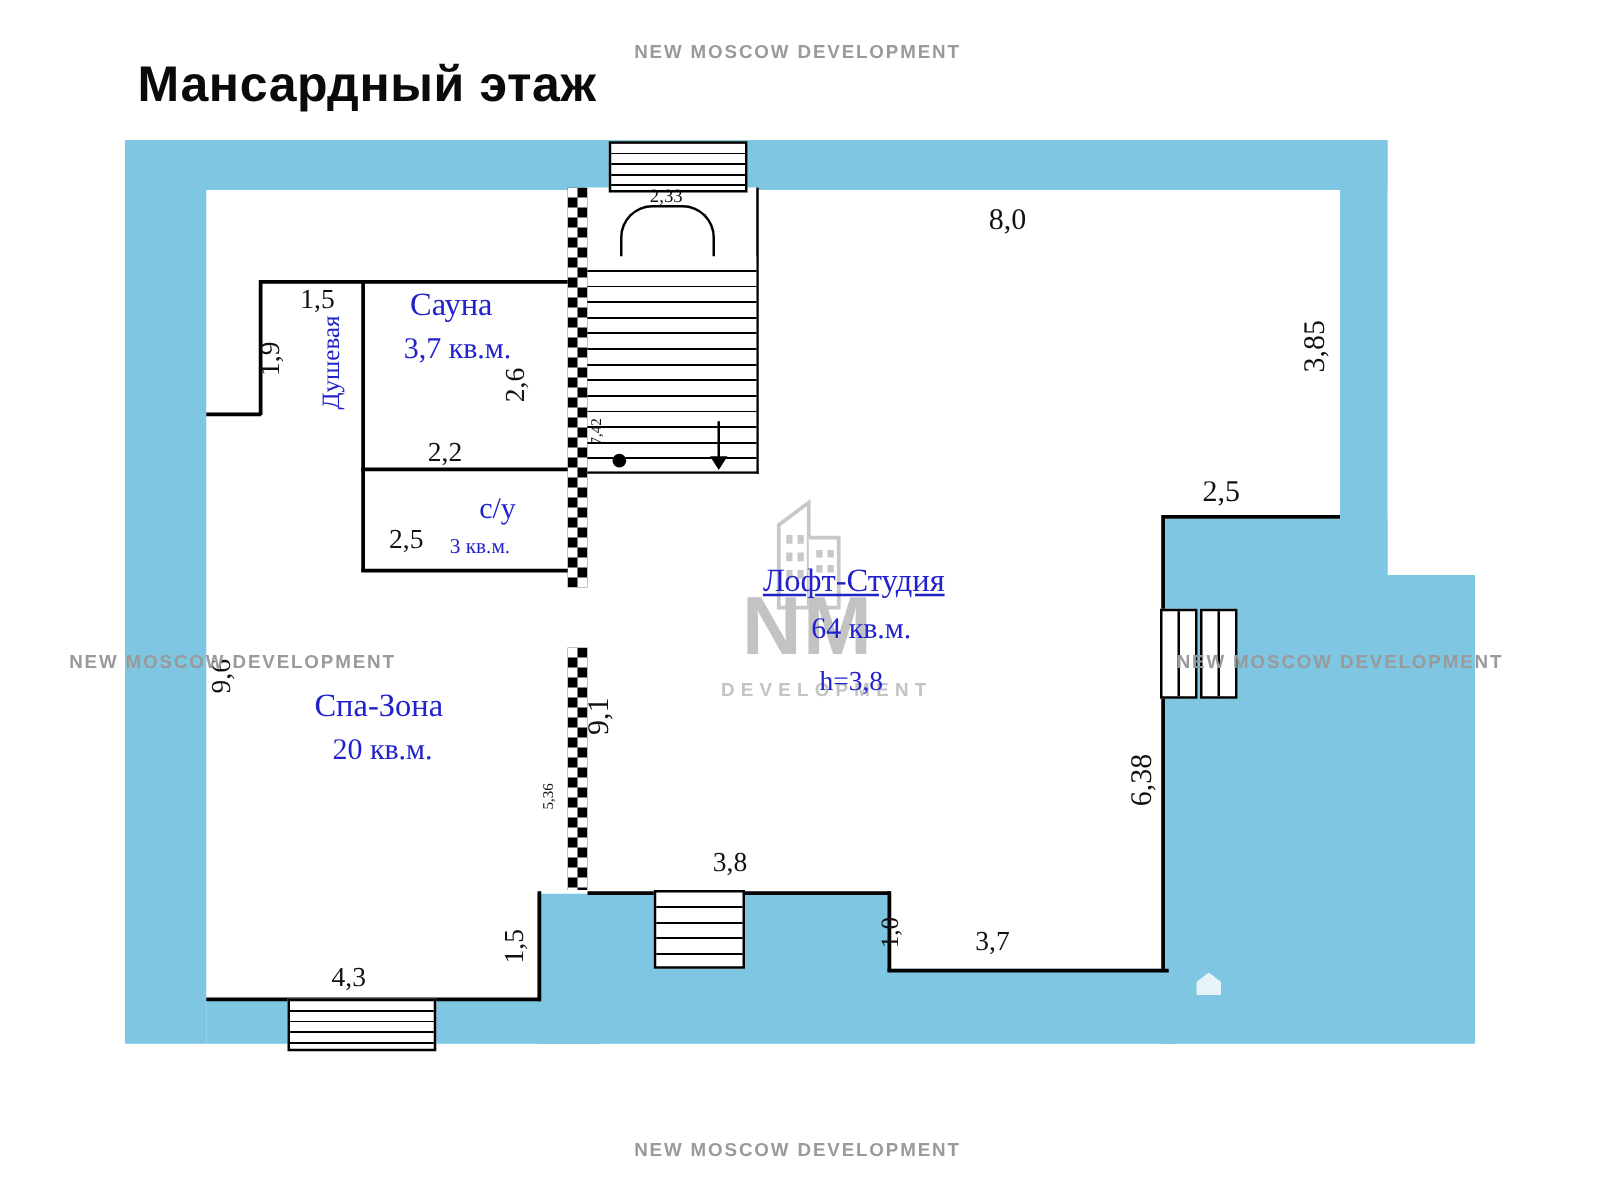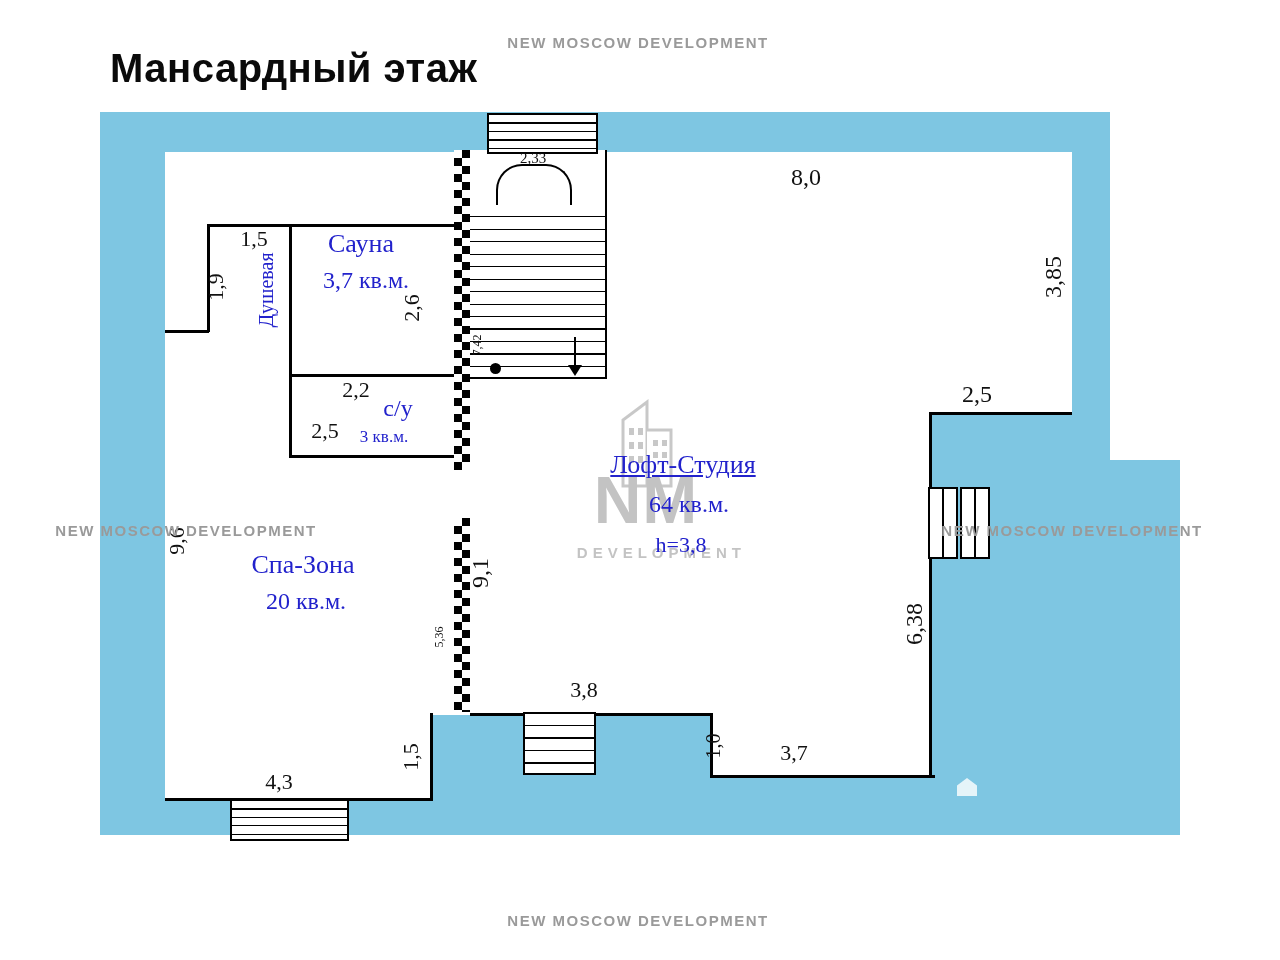--- a/index.html
+++ b/index.html
@@ -128,21 +128,21 @@
   <div class="room-label" style="left:683px;top:465px;font-size:26px;text-decoration:underline;">Лофт-Студия</div>
   <div class="room-label" style="left:689px;top:504px;font-size:24px;">64 кв.м.</div>
   <div class="room-label" style="left:681px;top:545px;font-size:22px;">h=3,8</div>
 
   <div class="dim" style="left:533px;top:158px;font-size:15px;">2,33</div>
   <div class="dim" style="left:806px;top:177px;font-size:24px;">8,0</div>
   <div class="dim v" style="left:1053px;top:277px;font-size:24px;">3,85</div>
   <div class="dim" style="left:254px;top:239px;font-size:22px;">1,5</div>
   <div class="dim v" style="left:216px;top:287px;font-size:22px;">1,9</div>
   <div class="dim v" style="left:412px;top:308px;font-size:22px;">2,6</div>
-  <div class="dim" style="left:356px;top:362px;font-size:22px;margin-top:28px;">2,2</div>
+  <div class="dim" style="left:356px;top:362px;font-size:22px;">2,2</div>
   <div class="dim v" style="left:477px;top:345px;font-size:12px;">7,42</div>
   <div class="dim" style="left:325px;top:431px;font-size:22px;">2,5</div>
   <div class="dim" style="left:977px;top:394px;font-size:24px;">2,5</div>
   <div class="dim v" style="left:177px;top:541px;font-size:22px;">9,6</div>
   <div class="dim v" style="left:480px;top:573px;font-size:24px;">9,1</div>
   <div class="dim v" style="left:439px;top:637px;font-size:12px;">5,36</div>
   <div class="dim v" style="left:914px;top:624px;font-size:24px;">6,38</div>
   <div class="dim" style="left:584px;top:690px;font-size:22px;">3,8</div>
   <div class="dim v" style="left:713px;top:746px;font-size:20px;">1,0</div>
   <div class="dim" style="left:794px;top:753px;font-size:22px;">3,7</div>

